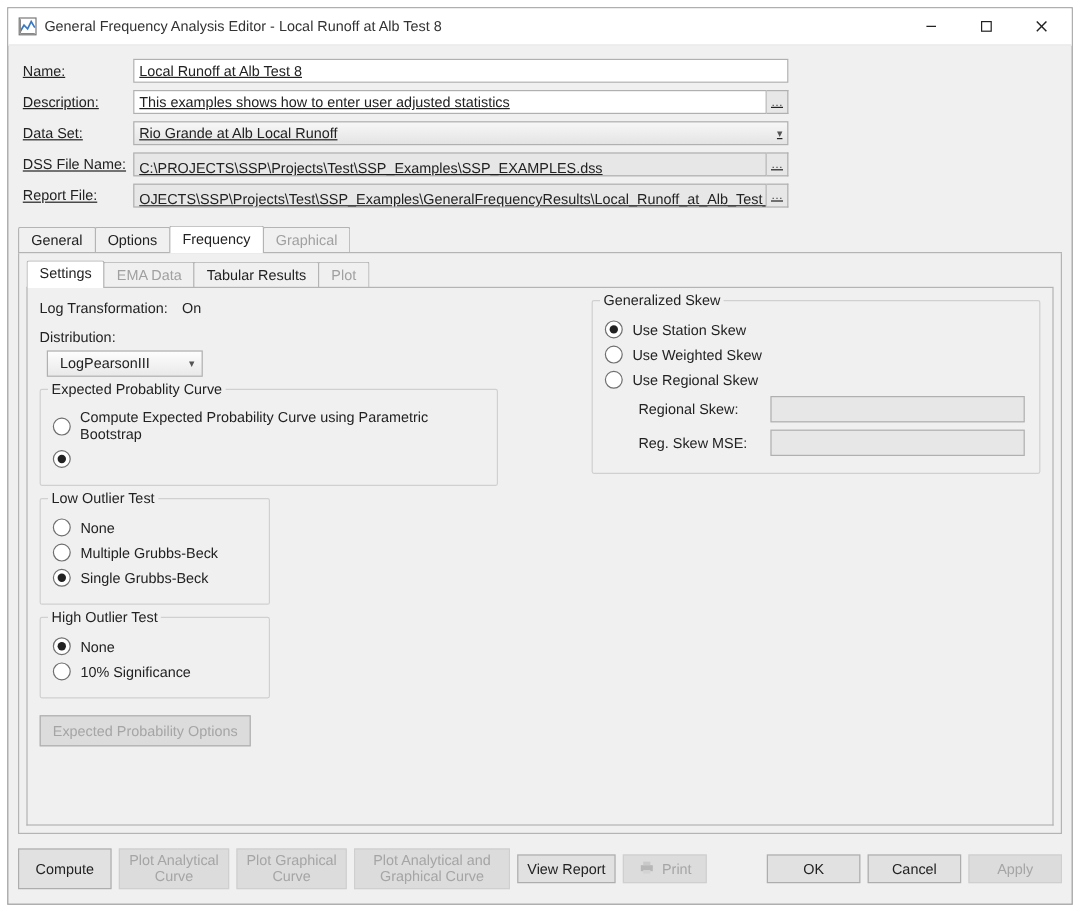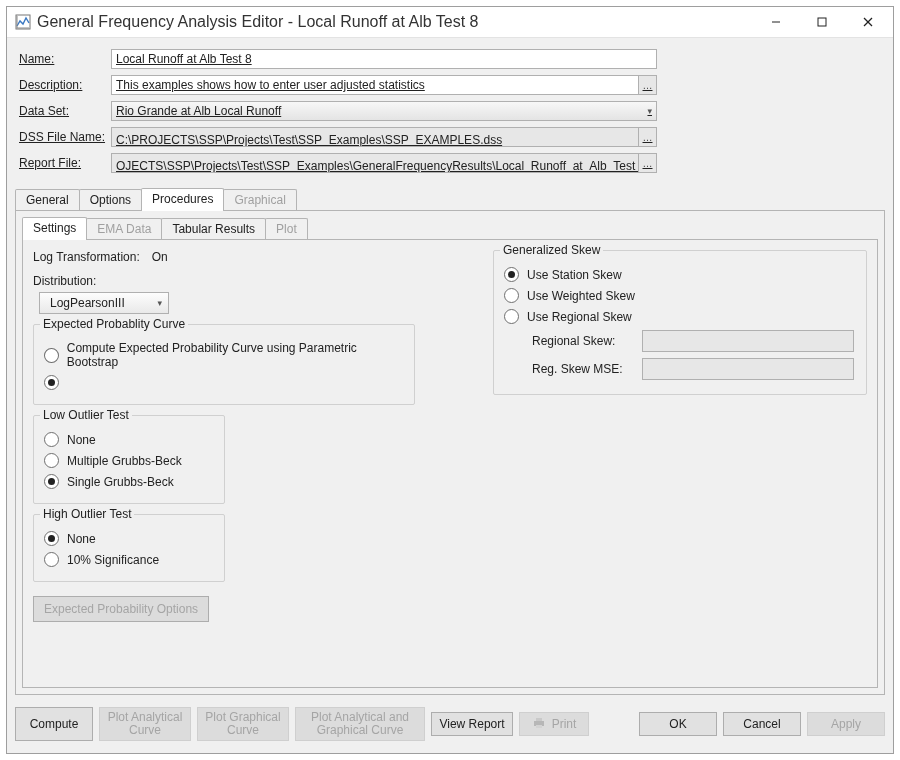--- a/index.html
+++ b/index.html
@@ -44,21 +44,21 @@
     border-bottom:1px solid #e3e3e3;
     background:#ffffff;
     padding:0 2px 0 8px;
   }
   .app-icon{
     width:16px;height:16px;
     display:inline-block;
     margin-right:6px;
   }
   .app-icon svg{display:block;}
-  .title-text{flex:0 0 auto;font-size:16px;color:var(--title-text);}
+  .title-text{flex:0 0 auto;font-size:12px;color:var(--title-text);}
   .title-spacer{flex:1;}
   .win-btn{
     width:46px;height:30px;
     display:flex;align-items:center;justify-content:center;
     color:#333;
   }
   .win-btn svg{display:block;}
   
   .form-area{
     padding:10px 12px 4px 12px;
@@ -292,21 +292,21 @@
       <div class="ro-input">OJECTS\SSP\Projects\Test\SSP_Examples\GeneralFrequencyResults\Local_Runoff_at_Alb_Test_8\L</div>
       <div class="file-btn">
           <span>…</span>
         </div>
     </div>
   </div>
 
   <div class="tabstrip">
     <div class="tab">General</div>
     <div class="tab">Options</div>
-    <div class="tab active">Procedures</div>
+    <div class="tab active">Frequency</div>
     <div class="tab disabled">Graphical</div>
   </div>
 
   <div class="tab-body">
 
     <div class="subtabstrip">
       <div class="tab active">Settings</div>
       <div class="tab disabled">EMA Data</div>
       <div class="tab">Tabular Results</div>
       <div class="tab disabled">Plot</div>

